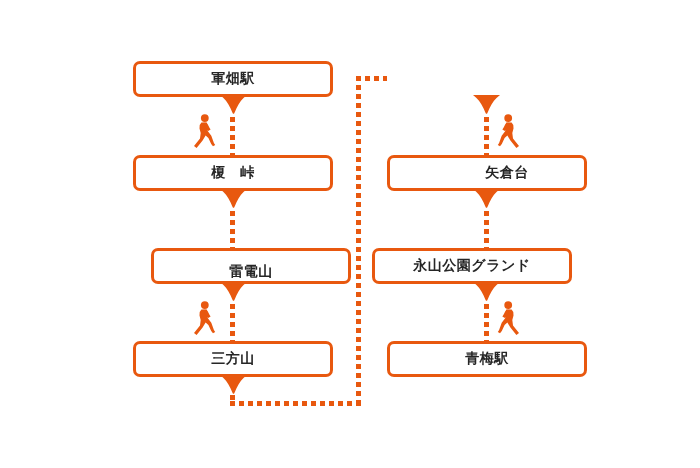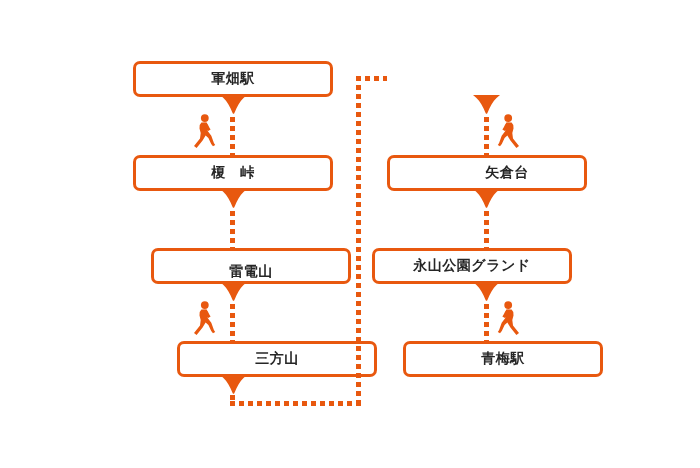--- a/index.html
+++ b/index.html
@@ -64,31 +64,31 @@
 
   <div class="node" style="left:133px; top:61px;">
     <span>軍畑駅</span>
   </div>
   <div class="node" style="left:133px; top:155px;">
     <span>榎　峠</span>
   </div>
   <div class="node" style="left:151px; top:248px;align-items:flex-end;">
     <span>雷電山</span>
   </div>
-  <div class="node" style="left:133px; top:341px;margin-left:44px;">
+  <div class="node" style="left:133px; top:341px;">
     <span>三方山</span>
   </div>
 
   <div class="node" style="left:387px; top:155px;padding-left:40px;">
     <span>矢倉台</span>
   </div>
   <div class="node" style="left:372px; top:248px;">
     <span>永山公園グランド</span>
   </div>
-  <div class="node" style="left:403px; top:341px;text-align:right;">
+  <div class="node" style="left:387px; top:341px;text-align:right;">
     <span>青梅駅</span>
   </div>
 
   <svg class="funnel" style="left:220px; top:95px;" viewBox="0 0 27 19">
       <use href="#funnel-shape"></use>
     </svg>
   <svg class="funnel" style="left:220px; top:189px;" viewBox="0 0 27 19">
       <use href="#funnel-shape"></use>
     </svg>
   <svg class="funnel" style="left:220px; top:282px;" viewBox="0 0 27 19">

